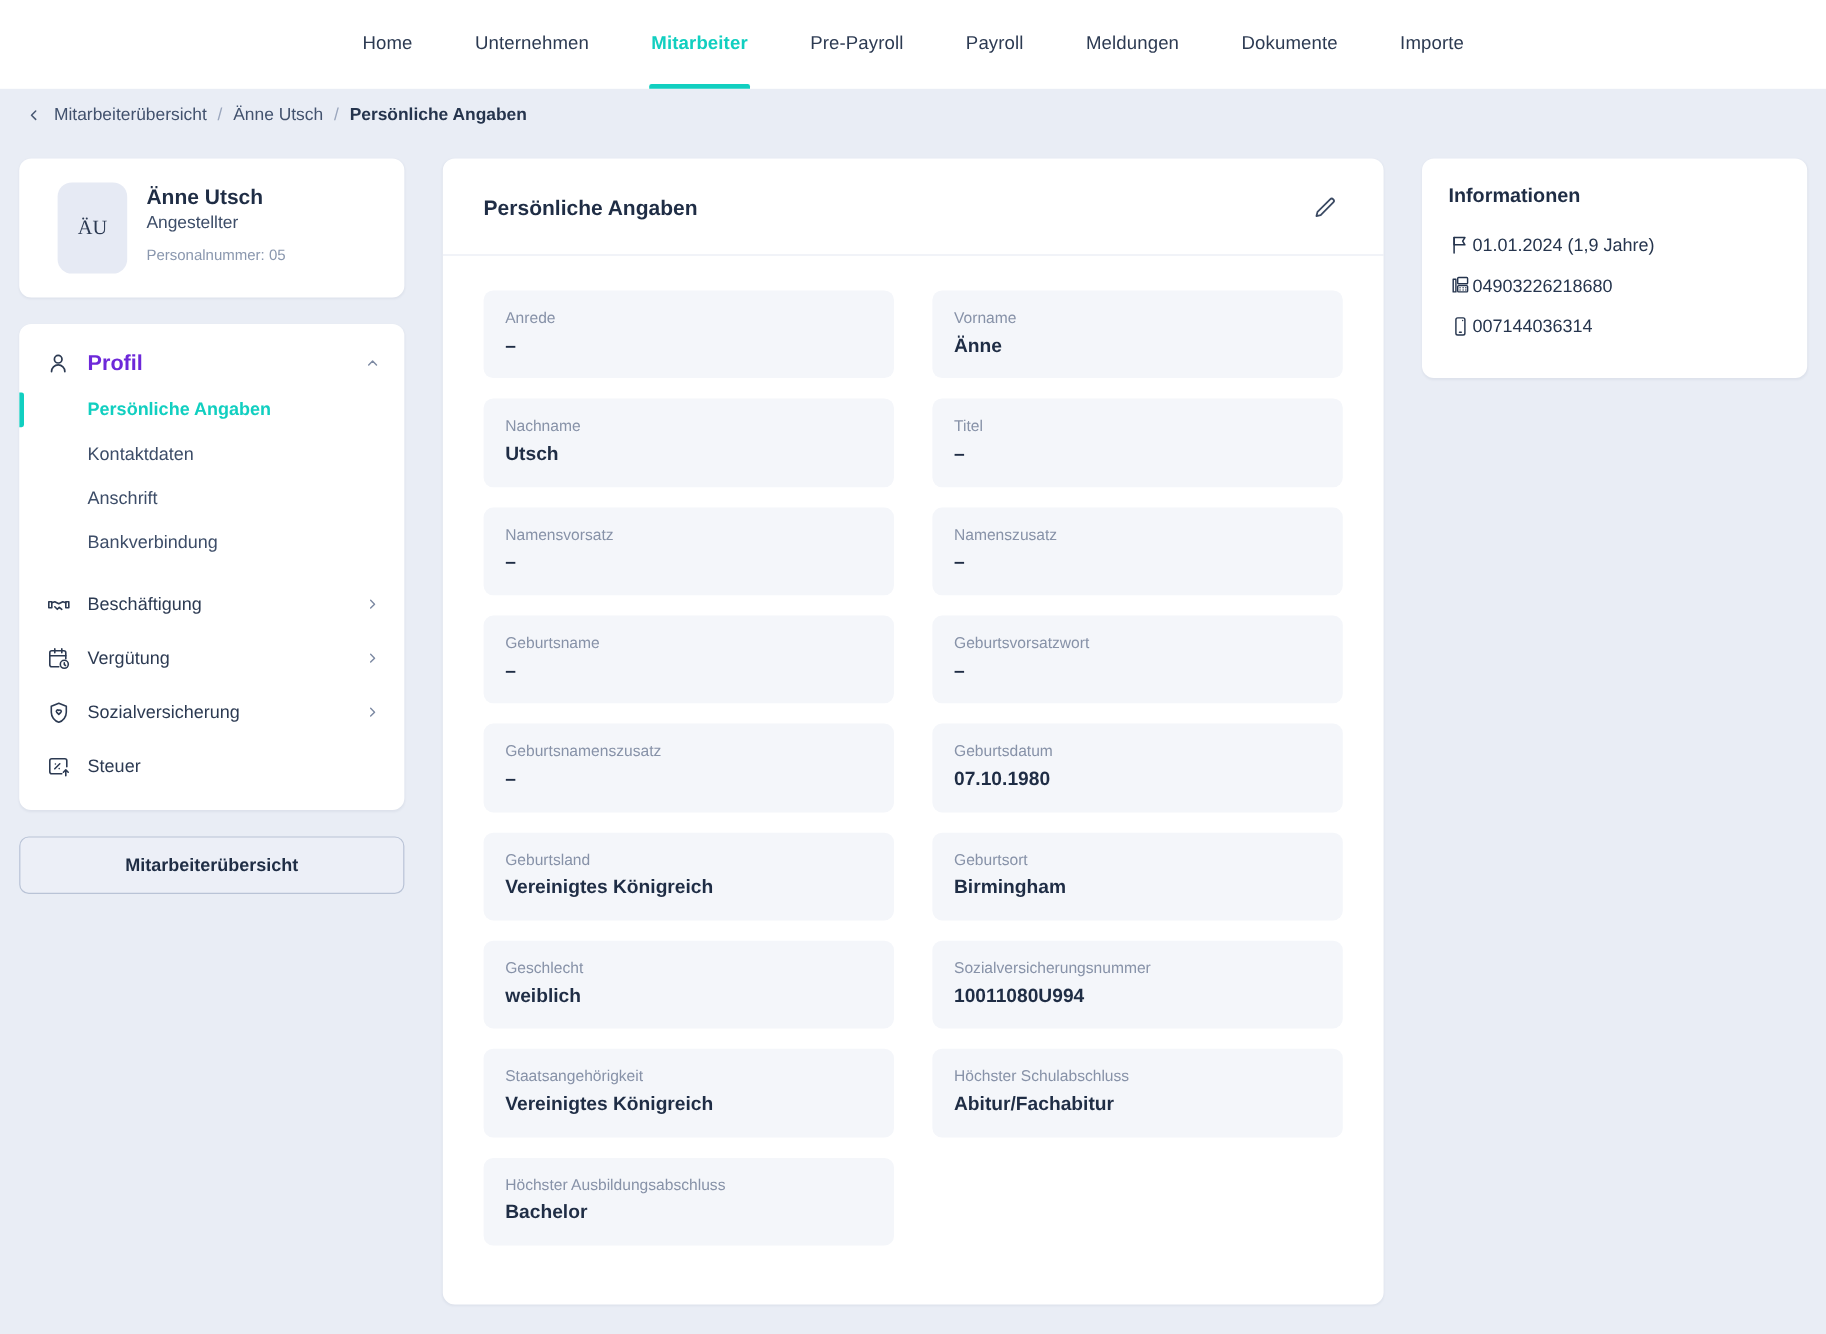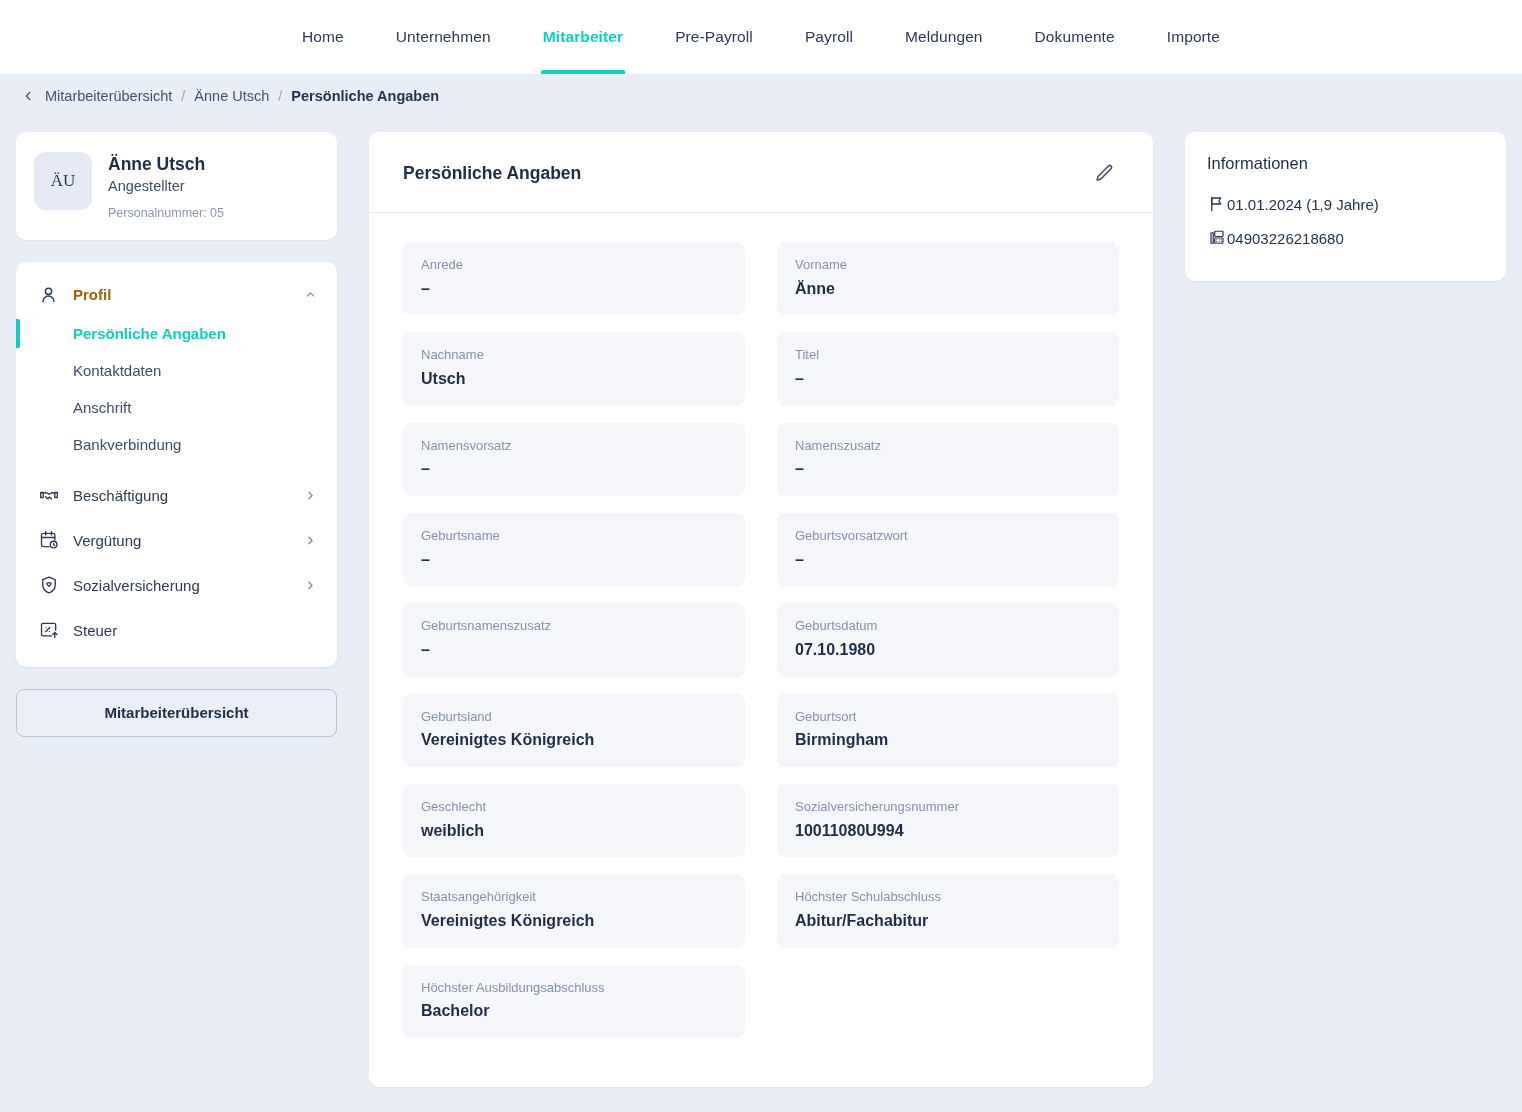--- a/index.html
+++ b/index.html
@@ -81,43 +81,44 @@
 
   
   .profile-card {
     display: flex;
     align-items: flex-start;
     gap: 16px;
     padding: 20px 18px;
     margin-bottom: 22px;
   }
   .avatar {
-    width: 58px; height: 58px;
+    width: 58px; height: 76px;
     flex: 0 0 58px;
     border-radius: 12px;
     background: #e6eaf4;
     display: flex; align-items: center; justify-content: center;
     font-family: "Liberation Serif", serif;
     font-size: 17px;
     color: #2c3a52;
+    margin-left: 14px;
   }
   .profile-meta { padding-top: 2px; }
   .profile-name { font-size: 17.5px; font-weight: bold; color: #1f2d45; line-height: 1.25; }
   .profile-role { font-size: 14.5px; color: #3d4d68; margin-top: 2px; }
   .profile-num  { font-size: 12.5px; color: #8a97ae; margin-top: 12px; }
 
   
   .nav-card { padding: 12px 0 14px 0; overflow: hidden; position: relative; }
   .nav-group-head {
     display: flex; align-items: center;
     padding: 10px 20px 10px 22px;
     cursor: pointer;
     gap: 14px;
   }
-  .nav-group-head .label { font-size: 15px; font-weight: bold; color: #a16207; flex: 1; }
+  .nav-group-head .label { font-size: 18px; font-weight: bold; color: #6d28d9; flex: 1; }
   .nav-ico { width: 21px; height: 21px; flex: 0 0 21px; display: flex; align-items: center; justify-content: center; color: #2c3a52; }
   .chev { width: 14px; height: 14px; display: flex; align-items: center; justify-content: center; color: #7d8aa3; }
 
   .sub-item {
     position: relative;
     padding: 10px 20px 10px 57px;
     font-size: 15px;
     color: #3d4d68;
     cursor: pointer;
   }
@@ -177,21 +178,21 @@
     background: #f4f6fa;
     border-radius: 8px;
     padding: 14px 18px 16px 18px;
     min-height: 67px;
   }
   .field .flabel { font-size: 13px; color: #8792a8; line-height: 1.35; }
   .field .fvalue { font-size: 16px; color: #1f2d45; font-weight: bold; margin-top: 5px; line-height: 1.3; }
 
   
   .info-card { padding: 22px 22px 26px 22px; }
-  .info-title { font-size: 16.5px; font-weight: normal; color: #1f2d45; margin-bottom: 14px; }
+  .info-title { font-size: 16.5px; font-weight: bold; color: #1f2d45; margin-bottom: 14px; }
   .info-row { display: flex; align-items: center; gap: 0; padding: 7px 0; }
   .info-ico { width: 20px; height: 20px; flex: 0 0 20px; display: flex; align-items: center; justify-content: center; color: #25344d; }
   .info-text { font-size: 15px; color: #25344d; }
 </style>
 </head>
 <body>
 
 <div class="topnav" id="topnav">
     <div class="nav-item">Home</div>
     <div class="nav-item">Unternehmen</div>
@@ -413,16 +414,26 @@
             <span class="info-ico">
               <svg width="18" height="18" viewBox="0 0 24 24" fill="none" stroke="#25344d" stroke-width="1.6" stroke-linecap="round" stroke-linejoin="round">
                 <path d="M4 5h3v14H4z"></path>
                 <rect x="9" y="3" width="11" height="7" rx="1"></rect>
                 <rect x="9" y="12" width="11" height="7" rx="1"></rect>
                 <path d="M11.6 14.3h.01M15 14.3h.01M18 14.3h.01M11.6 16.8h.01M15 16.8h.01M18 16.8h.01"></path>
               </svg>
             </span>
             <span class="info-text">04903226218680</span>
           </div>
+          <div class="info-row">
+            <span class="info-ico">
+              <svg width="18" height="18" viewBox="0 0 24 24" fill="none" stroke="#25344d" stroke-width="1.6" stroke-linecap="round" stroke-linejoin="round">
+                <rect x="7" y="2.5" width="10" height="19" rx="2"></rect>
+                <path d="M11 18.5h2"></path>
+                <path d="M14.5 5.5h.01"></path>
+              </svg>
+            </span>
+            <span class="info-text">007144036314</span>
+          </div>
         </div>
     </div>
   </div>
 </div>
 
 </body></html>

